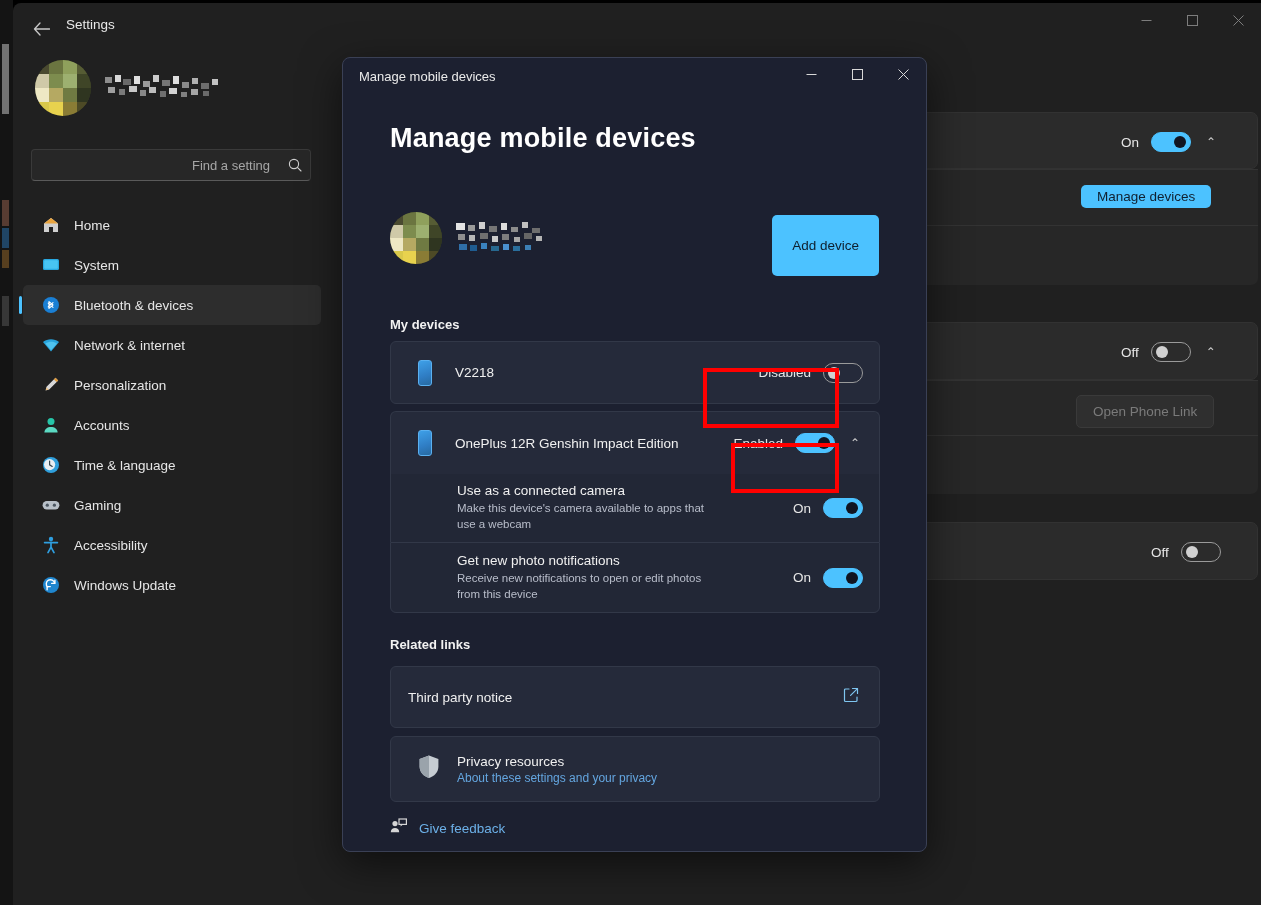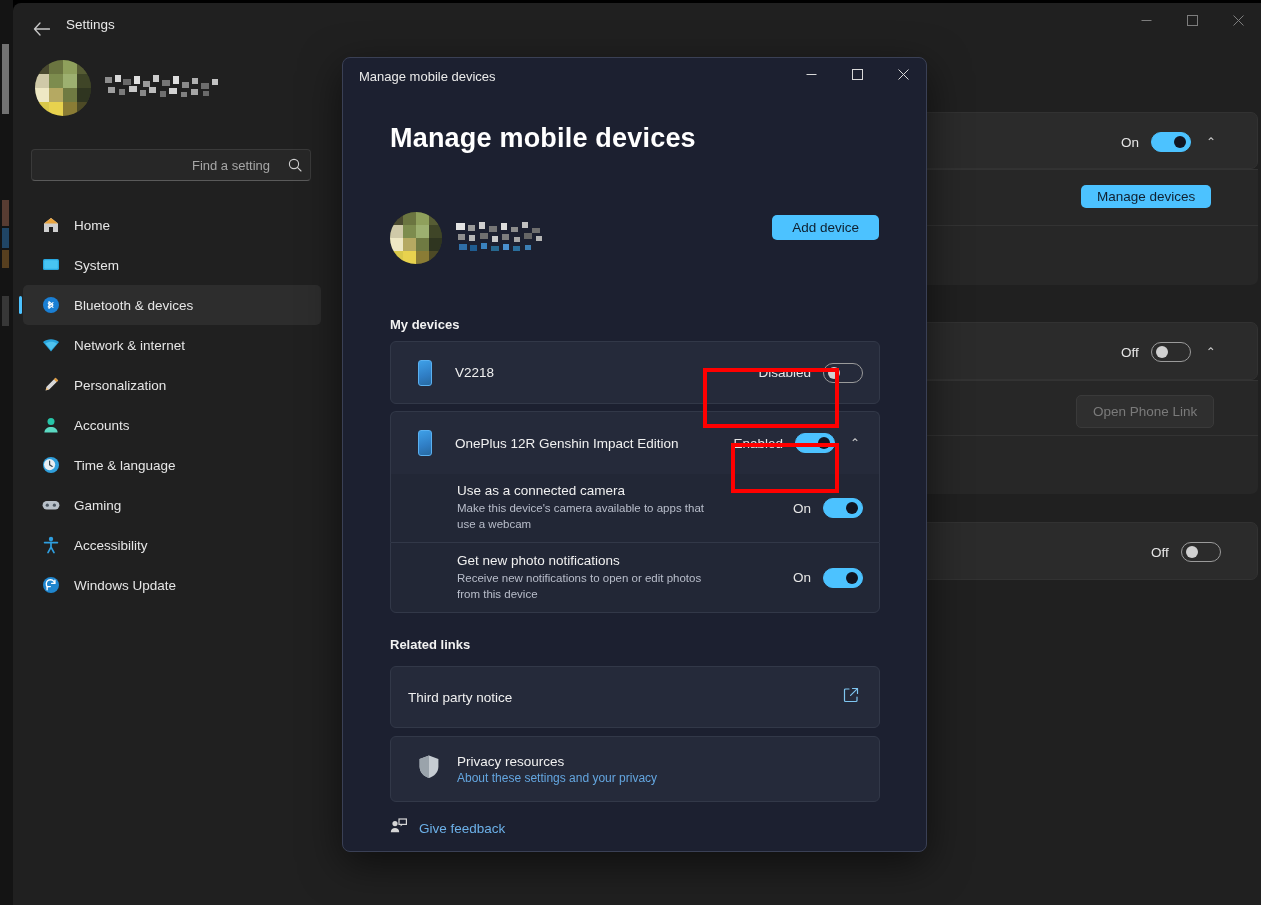--- a/index.html
+++ b/index.html
@@ -154,21 +154,21 @@
 
   .dlg-body { position: absolute; left: 0; top: 38px; width: 100%; }
   .dlg-h1 { margin: 27px 0 0 47px; font-size: 27px; font-weight: bold; color: #ffffff; letter-spacing: .2px; }
 
   .dlg-account { position: absolute; left: 47px; top: 116px; display: flex; align-items: center; gap: 14px; }
   .dlg-avatar-pix { width: 52px; height: 52px; border-radius: 50%; overflow: hidden; position: relative; background: #3c4024; }
   .dlg-acct-pix { position: relative; width: 130px; height: 34px; }
   .add-device-btn {
     position: absolute; right: 47px; top: 119px;
     background: #4cc2ff; color: #0e1f2e; border: none; border-radius: 5px;
-    font-size: 13.5px; padding: 5px 20px;
+    font-size: 13.5px; padding: 23px 20px;
     font-family: "Liberation Sans", sans-serif;
   }
 
   .sec-head { position: absolute; left: 47px; font-size: 13px; font-weight: bold; color: #f2f2f2; }
 
   .dev-card {
     position: absolute; left: 47px; width: 490px;
     background: #252a3a; border: 1px solid #323848; border-radius: 6px;
   }
   .dev-row { position: relative; height: 100%; display: flex; align-items: center; }

